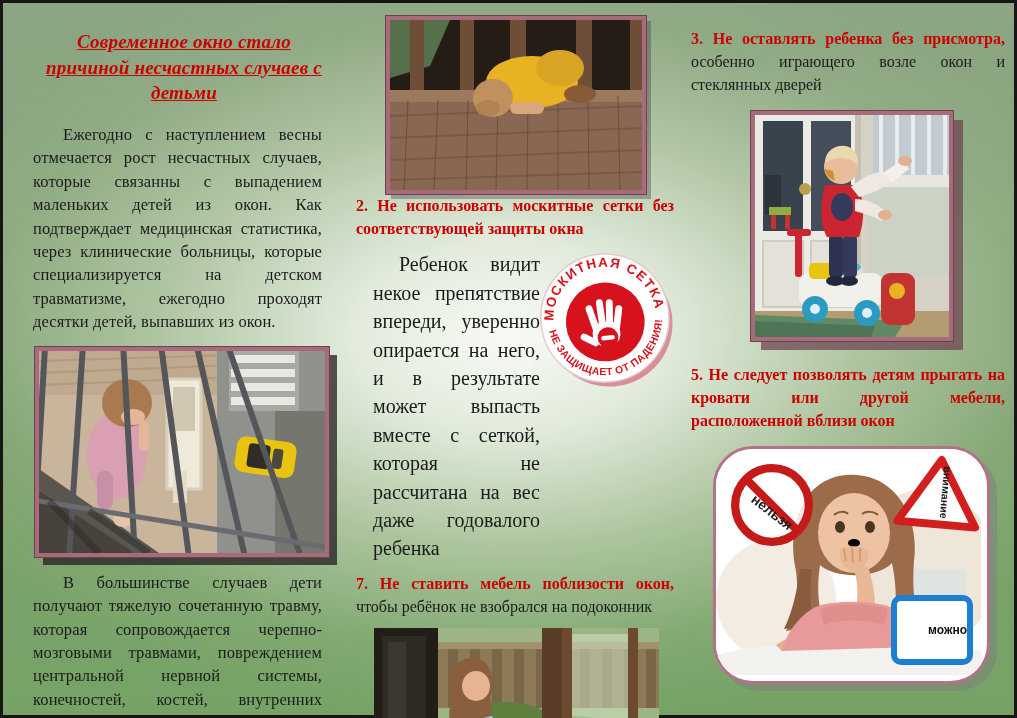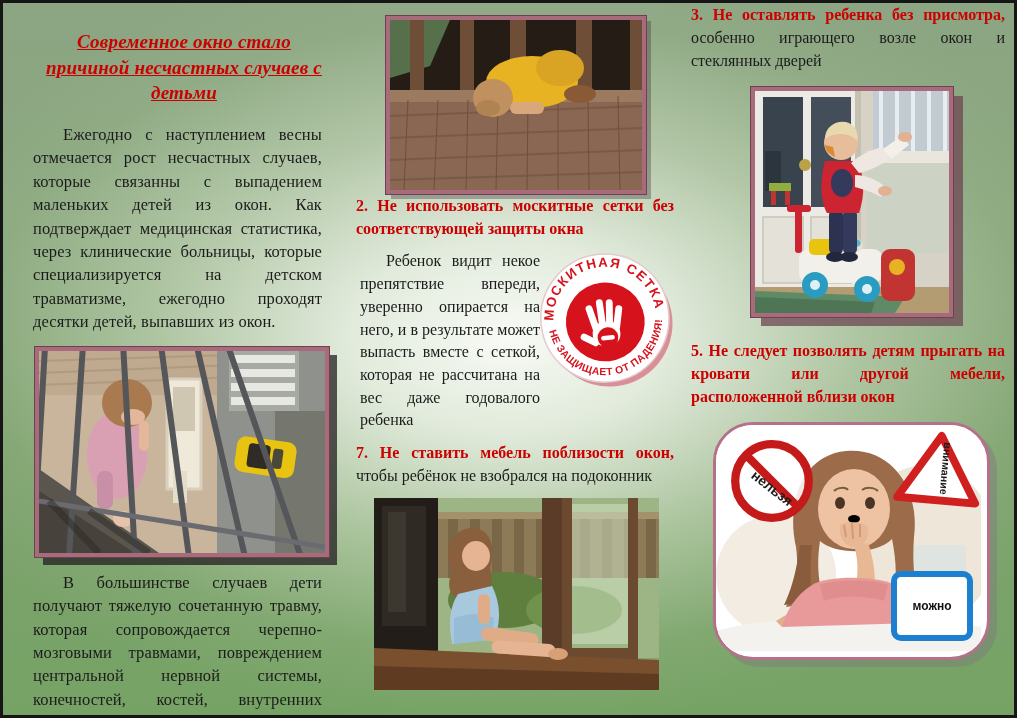--- a/index.html
+++ b/index.html
@@ -39,38 +39,38 @@
   .photo-frame{
     position:relative; background:#fff;
     border:4px solid #a86b7c; outline:1px solid #6e4150;
   }
   .shadow-dark{box-shadow:8px 8px 0 rgba(35,30,32,.75);}
   .shadow-maroon{box-shadow:10px 9px 0 rgba(110,70,82,.75);}
   .photo-frame svg{display:block;}
 
   
   .p2-row{display:flex; align-items:flex-start; margin-top:8px;}
-  .p2-body{width:184px; font-size:16px; line-height:1.42; text-align:justify; text-indent:26px; color:#1b1b1b; margin:2px 0 0 4px;}
+  .p2-body{width:184px; font-size:20px; line-height:1.42; text-align:justify; text-indent:26px; color:#1b1b1b; margin:2px 0 0 17px;}
   .badge-wrap{width:138px; height:142px; margin-left:-4px; transform:rotate(-6deg);}
 
   
   .signs-card{
     position:relative; width:271px; height:232px; margin:14px 0 0 22px;
     background:#fff; border:3px solid #b5718a; border-radius:40px;
     box-shadow:7px 7px 0 rgba(125,125,125,.45);
     overflow:hidden;
   }
   .signs-card .girl-bg{position:absolute; left:0; top:0; z-index:0;}
   .sign{position:absolute; z-index:2;}
   .no-sign{left:10px; top:10px; width:92px; height:92px;}
   .warn-sign{right:4px; top:2px; width:88px; height:82px; transform:rotate(5deg);}
   .yes-sign{
     right:14px; bottom:16px; width:70px; height:58px; background:#fff;
     border:6px solid #1d7fd0; border-radius:10px;
-    display:flex; align-items:center; justify-content:center;
+    display:flex; align-items:center; justify-content:flex-end;
     font-family:"Liberation Sans", sans-serif; font-weight:bold; font-size:12px; color:#111;
   }
 </style>
 </head>
 <body>
 
 <div class="page">
 
   <div class="col col-left">
     <h1 class="title">Современное окно стало причиной несчастных случаев с детьми</h1>
@@ -269,21 +269,21 @@
           <rect x="108" y="128" width="58" height="14" rx="7" fill="#e0ac88" transform="rotate(8 108 128)"></rect>
           <rect x="118" y="142" width="64" height="13" rx="6.5" fill="#e6b493" transform="rotate(4 118 142)"></rect>
           <ellipse cx="184" cy="156" rx="10" ry="6" fill="#d8a077"></ellipse>
           <rect x="104" y="96" width="12" height="30" rx="6" fill="#e0ac88"></rect>
         </g>
       </svg>
     </div>
   </div>
 
   <div class="col col-right">
-    <p class="point" style="">
+    <p class="point" style="margin-top:24px;">
       <span class="lead">3. Не оставлять ребенка без присмотра,</span>
       <span class="rest">особенно играющего возле окон и стеклянных дверей</span>
     </p>
 
     <div class="photo-frame shadow-maroon" style="width:194px;height:222px;margin:14px 0 0 60px;">
       <svg width="194" height="222" viewBox="0 0 194 222">
         <rect width="194" height="222" fill="#d6d2c6"></rect>
 
         <rect x="0" y="0" width="104" height="200" fill="#eceae4"></rect>
         <rect x="8" y="6" width="40" height="110" fill="#39434e"></rect>

